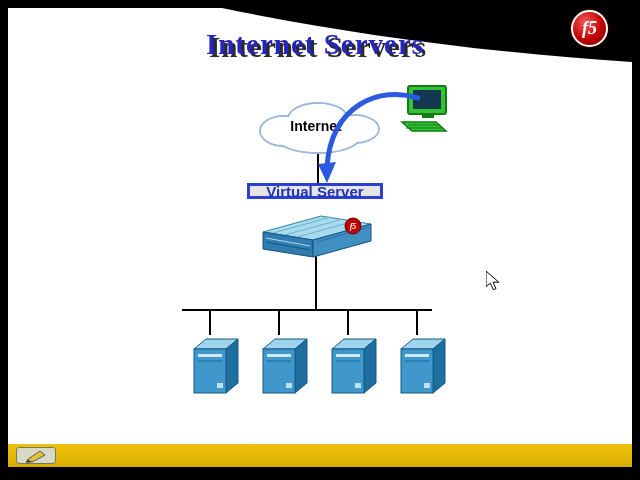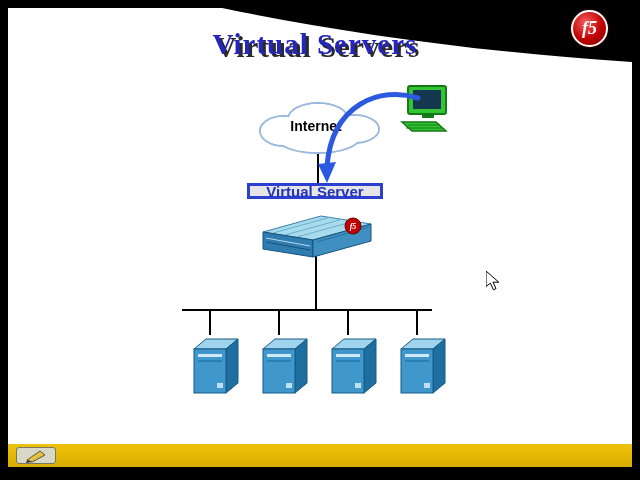--- a/index.html
+++ b/index.html
@@ -81,21 +81,21 @@
 </head>
 <body>
 
 <div class="screen">
   <div class="slide">
 
     <svg class="swoosh" width="624" height="70" viewBox="0 0 624 70">
       <path d="M 214,0 C 330,24 470,44 624,54 L 624,0 Z" fill="#000"></path>
     </svg>
 
-    <div class="title">Virtual Servers</div>
+    <div class="title">Internet Servers</div>
 
     <div class="logo">
       <span>f5</span>
     </div>
 
     <svg class="cloud" width="140" height="64" viewBox="0 0 140 64">
       <ellipse cx="34" cy="36" rx="24" ry="15" style="fill:#fff;stroke:var(--cloud-outline);stroke-width:2"></ellipse>
       <ellipse cx="68" cy="24" rx="30" ry="16" style="fill:#fff;stroke:var(--cloud-outline);stroke-width:2"></ellipse>
       <ellipse cx="104" cy="34" rx="25" ry="14" style="fill:#fff;stroke:var(--cloud-outline);stroke-width:2"></ellipse>
       <ellipse cx="68" cy="42" rx="42" ry="16" style="fill:#fff;stroke:var(--cloud-outline);stroke-width:2"></ellipse>

